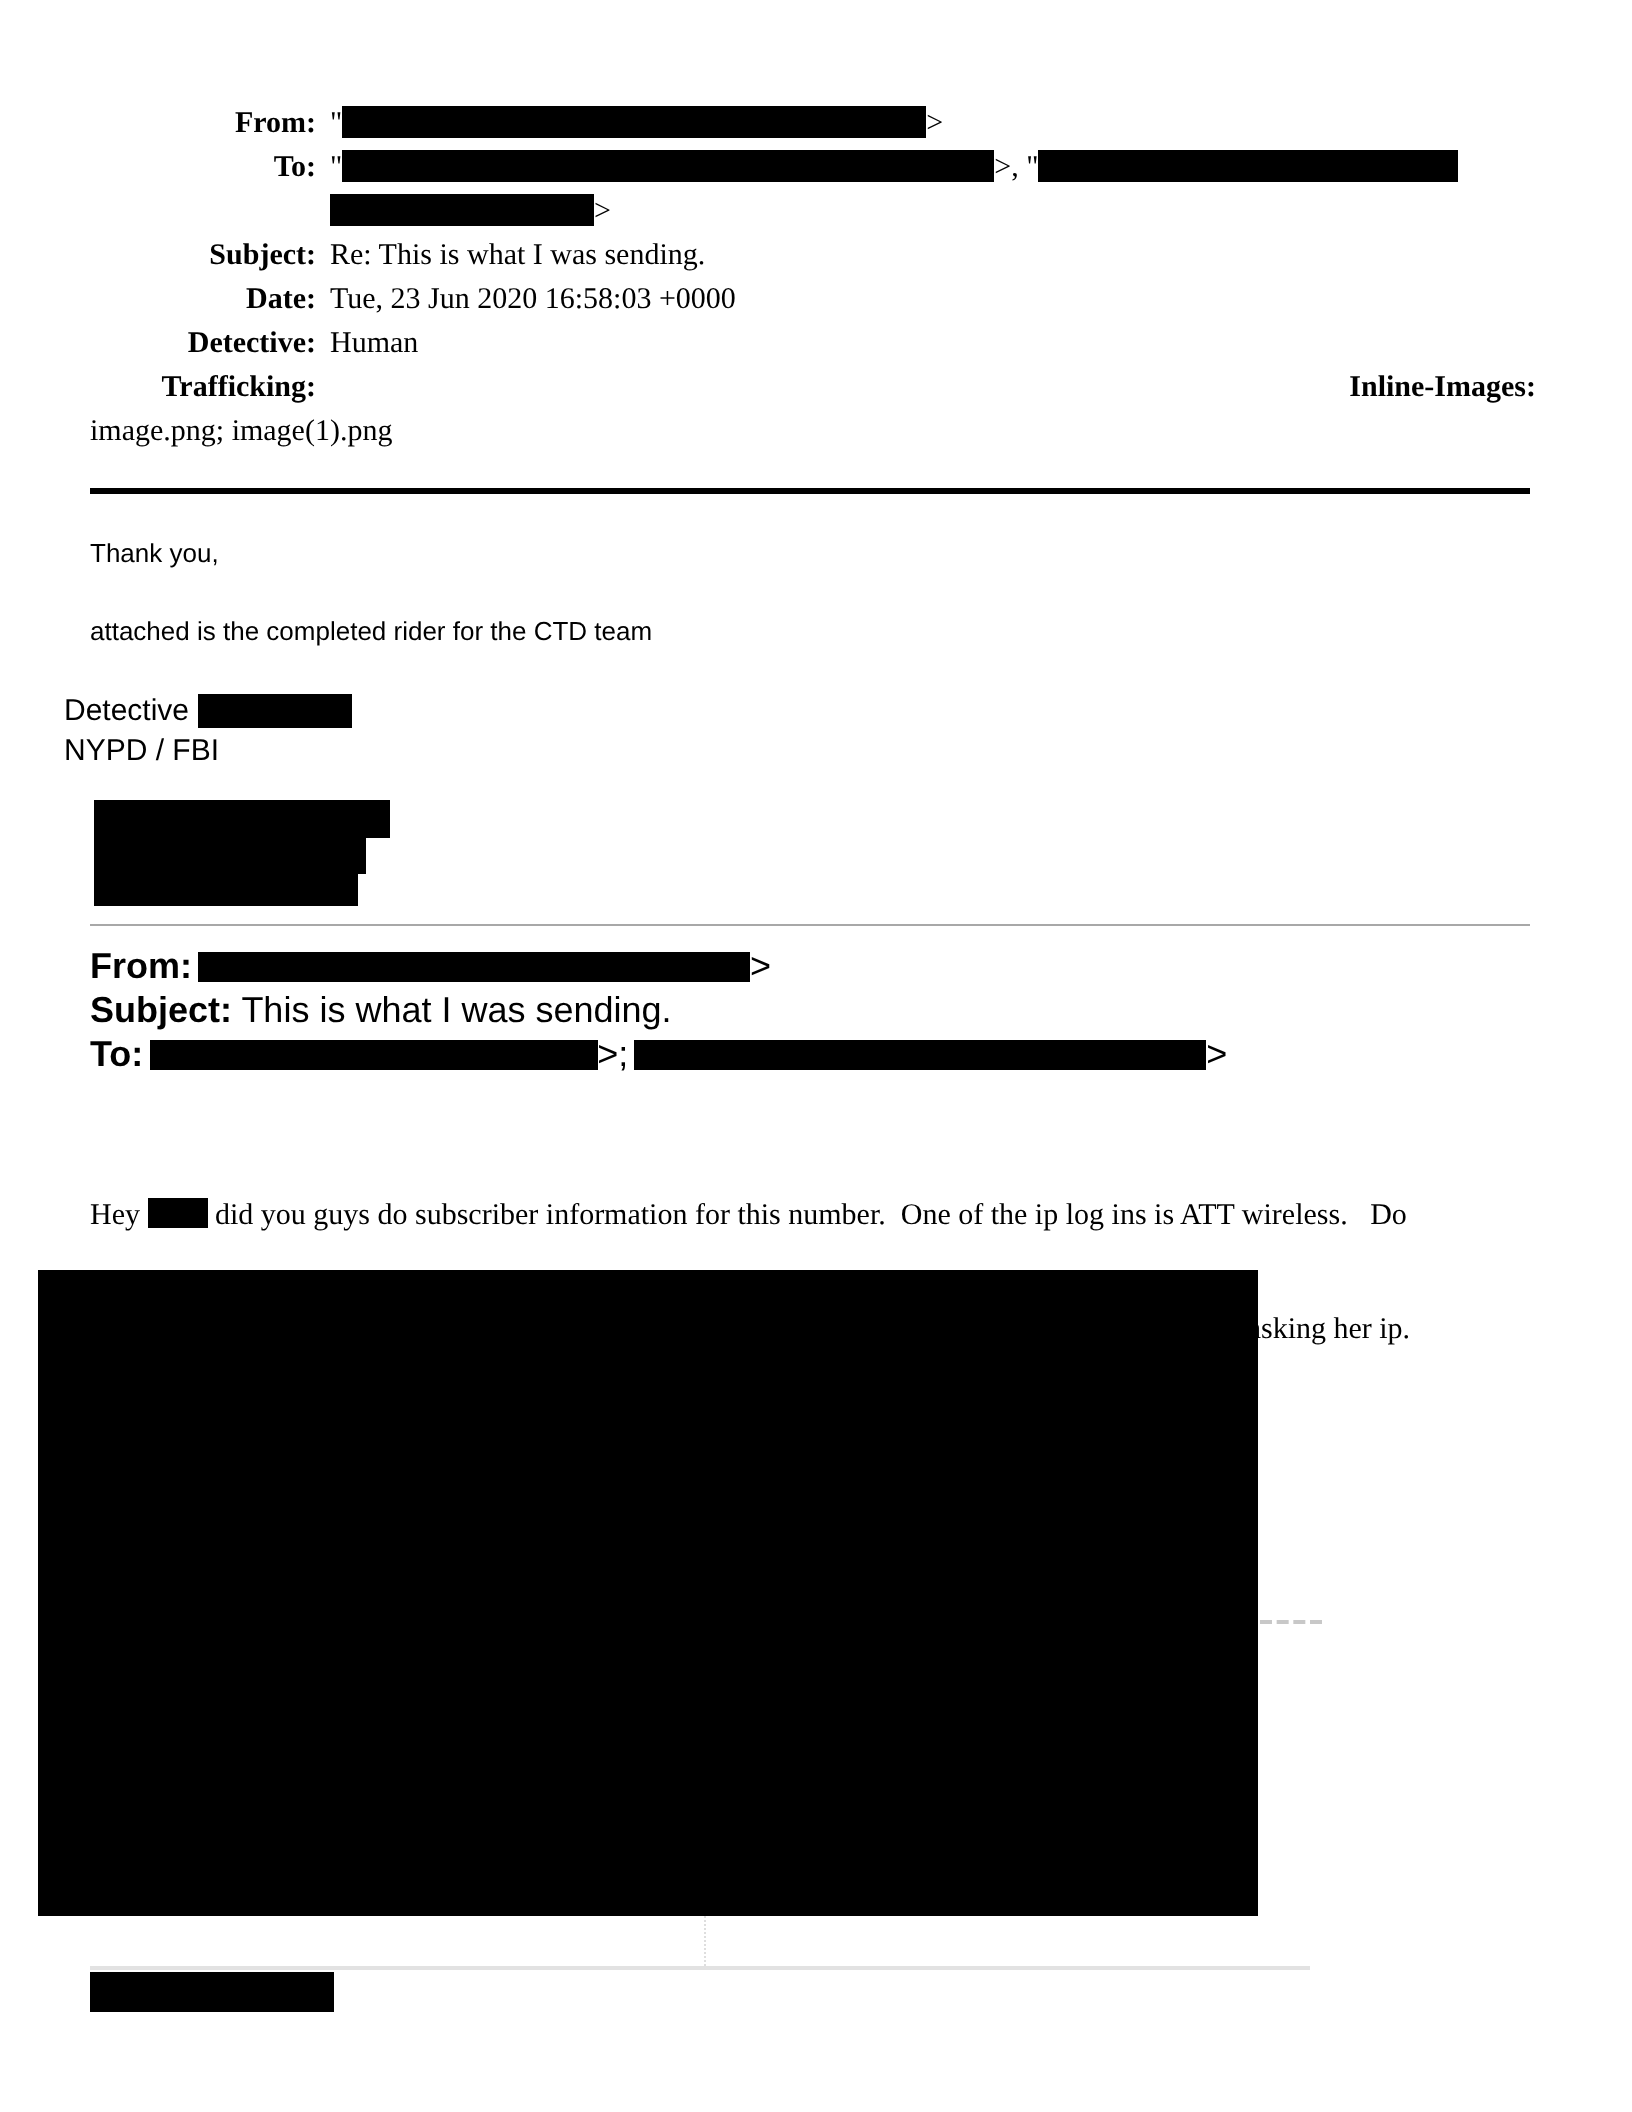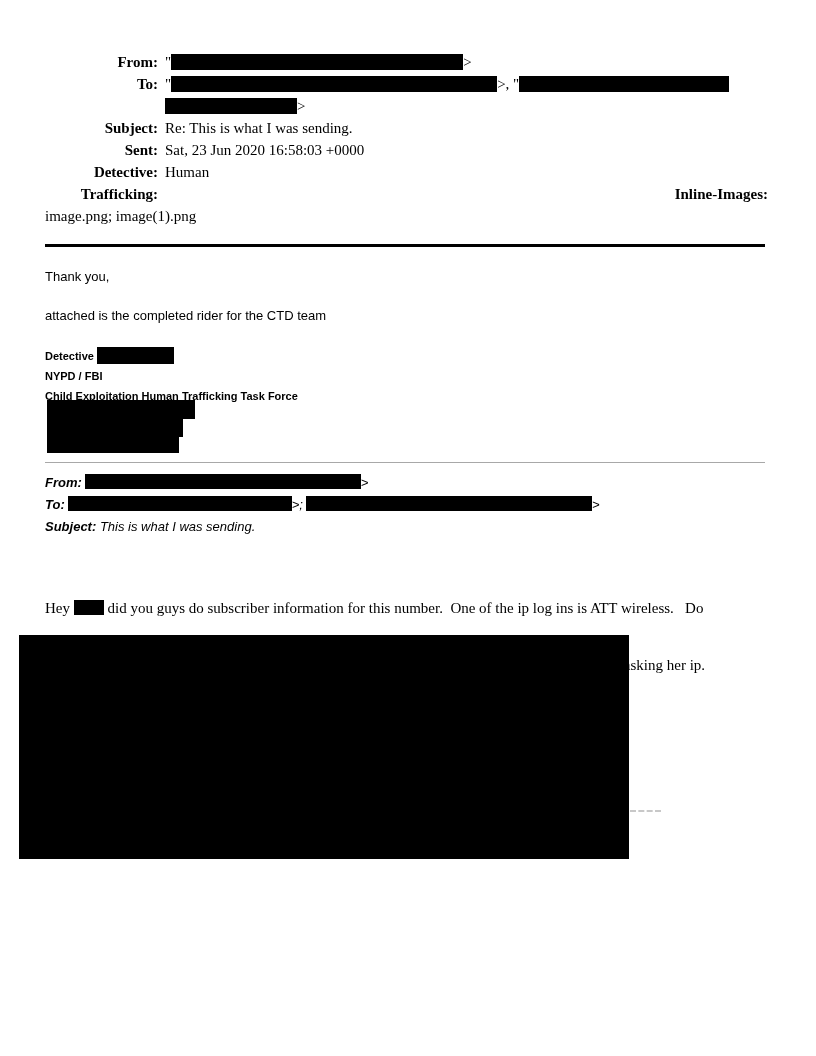--- a/index.html
+++ b/index.html
@@ -1,17 +1,17 @@
 <!DOCTYPE html>
 <html><head>
 <meta charset="utf-8">
 <style>
   html,body { margin:0; padding:0; background:#ffffff; }
   .page {
-    position:relative; width:816px; height:859px; background:#ffffff;
+    position:relative; width:816px; height:1056px; background:#ffffff;
     overflow:hidden;
     font-family:"Liberation Serif", serif; color:#000;
   }
   
   .hdr {
     position:absolute; left:45px; top:51px; width:723px;
     display:grid; grid-template-columns:113px 1fr; column-gap:7px;
     font-size:15px; line-height:22px;
   }
   .hdr .lbl { font-weight:bold; text-align:right; white-space:nowrap; }
@@ -22,25 +22,25 @@
   .r15 { height:15px; vertical-align:-2px; }
   .r17 { height:17px; vertical-align:-4px; }
   
   .rule-thick { position:absolute; left:45px; top:244px; width:720px; height:3px; background:#000; }
   .rule-thin  { position:absolute; left:45px; top:462px; width:720px; height:1px; background:#a8a8a8; }
   .rule-gray  { position:absolute; left:45px; top:983px; width:610px; height:2px; background:#e2e2e2; }
   
   .sans { font-family:"Liberation Sans", sans-serif; }
   .greeting { position:absolute; left:45px; top:269px; font-size:13px;text-align:right; }
   .attached { position:absolute; left:45px; top:308px; font-size:13px;text-align:right; }
-  .signature { position:absolute; left:45px; top:346px; font-size:11px; line-height:20px; font-weight:bold; }
+  .signature { position:absolute; left:32px; top:346px; font-size:15px; line-height:20px; font-weight:normal; }
   .sig-blob { position:absolute; left:47px; top:400px; }
   .sig-blob div { background:#000; }
   
-  .qhdr { position:absolute; left:45px; top:472px; font-size:13px; line-height:22px; white-space:nowrap;font-style:italic; }
+  .qhdr { position:absolute; left:45px; top:472px; font-size:18px; line-height:22px; white-space:nowrap; }
   .qhdr b { font-weight:bold; }
   .qhdr .r { margin-left:3px; }
   
   .qbody { position:absolute; left:45px; top:561px; font-size:15px; line-height:19px; white-space:pre; }
   
   .inline-image { position:absolute; left:19px; top:635px; width:610px; height:323px; background:#000; }
   .dash-seg { position:absolute; left:630px; top:810px; width:31px; height:0; border-top:2px dashed #c8c8c8; }
   .vdots { position:absolute; left:352px; top:958px; height:25px; width:0; border-left:1px dotted #dedede; }
   .bottom-bar { position:absolute; left:45px; top:986px; width:122px; height:20px; background:#000; }
 </style>
@@ -55,55 +55,54 @@
 
     <div class="lbl">To:</div>
     <div class="val"><span>"</span><span class="r r16" style="width:326px"></span><span>&gt;, "</span><span class="r r16" style="width:210px"></span></div>
 
     <div class="lbl"></div>
     <div class="val"><span class="r r16" style="width:132px"></span><span>&gt;</span></div>
 
     <div class="lbl">Subject:</div>
     <div class="val">Re: This is what I was sending.</div>
 
-    <div class="lbl">Sent:</div>
-    <div class="val">Sat, 23 Jun 2020 16:58:03 +0000</div>
+    <div class="lbl">Date:</div>
+    <div class="val">Tue, 23 Jun 2020 16:58:03 +0000</div>
 
     <div class="lbl">Detective:</div>
     <div class="val">Human</div>
 
     <div class="lbl">Trafficking:</div>
 
     <div class="lbl">Inline-Images:</div>
     <div class="val">image.png; image(1).png</div>
   </div>
 
   <div class="rule-thick"></div>
 
   <div class="greeting sans">Thank you,</div>
   <div class="attached sans">attached is the completed rider for the CTD team</div>
 
   <div class="signature sans">
     <div><span>Detective </span><span class="r r17" style="width:77px"></span></div>
     <div>NYPD / FBI</div>
-    <div>Child Exploitation Human Trafficking Task Force</div>
   </div>
 
   <div class="sig-blob">
     <div style="width:148px;height:19px"></div>
     <div style="width:136px;height:18px"></div>
     <div style="width:132px;height:16px"></div>
   </div>
 
   <div class="rule-thin"></div>
 
   <div class="qhdr sans">
     <div><b>From:</b><span class="r r15" style="width:276px"></span><span>&gt;</span></div>
+    <div><b>Subject:</b><span> This is what I was sending.</span></div>
     <div><b>To:</b><span class="r r15" style="width:224px"></span><span>&gt;;</span><span class="r r15" style="width:286px"></span><span>&gt;</span></div>
-    <div><b>Subject:</b><span> This is what I was sending.</span></div>
   </div>
 
   <div class="qbody">
     <div><span>Hey </span><span class="r r15" style="width:30px"></span><span> did you guys do subscriber information for this number.  One of the ip log ins is ATT wireless.   Do</span></div>
     <div>you guys know anyone who is good with VPNs I cant be certain but it looks like she might be masking her ip.</div>
     <div><span>The Agent's Name from Cyber is </span><span class="r r15" style="width:126px"></span><span>.</span></div>
   </div>
 
   <div class="inline-image"></div>
   <div class="dash-seg"></div>

